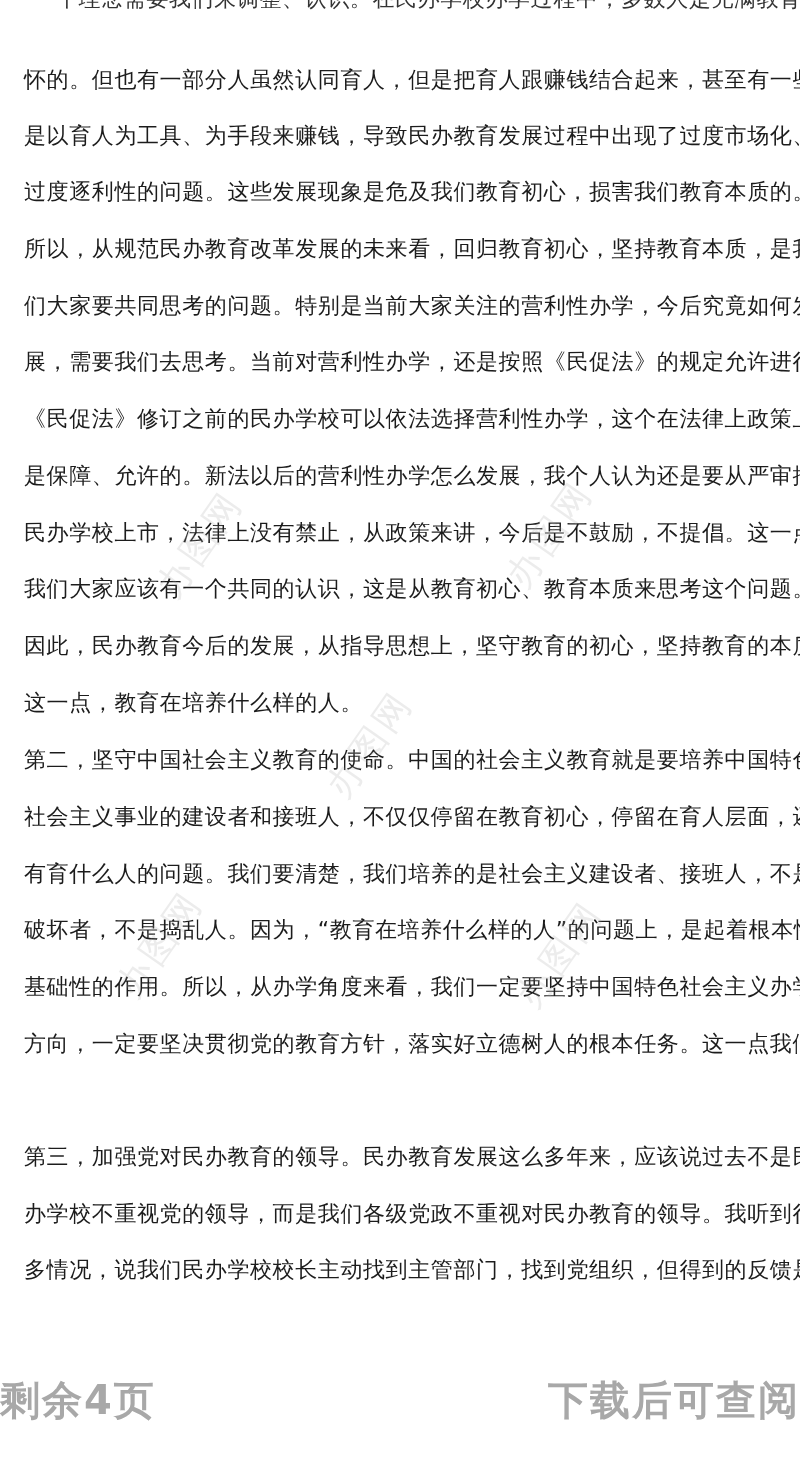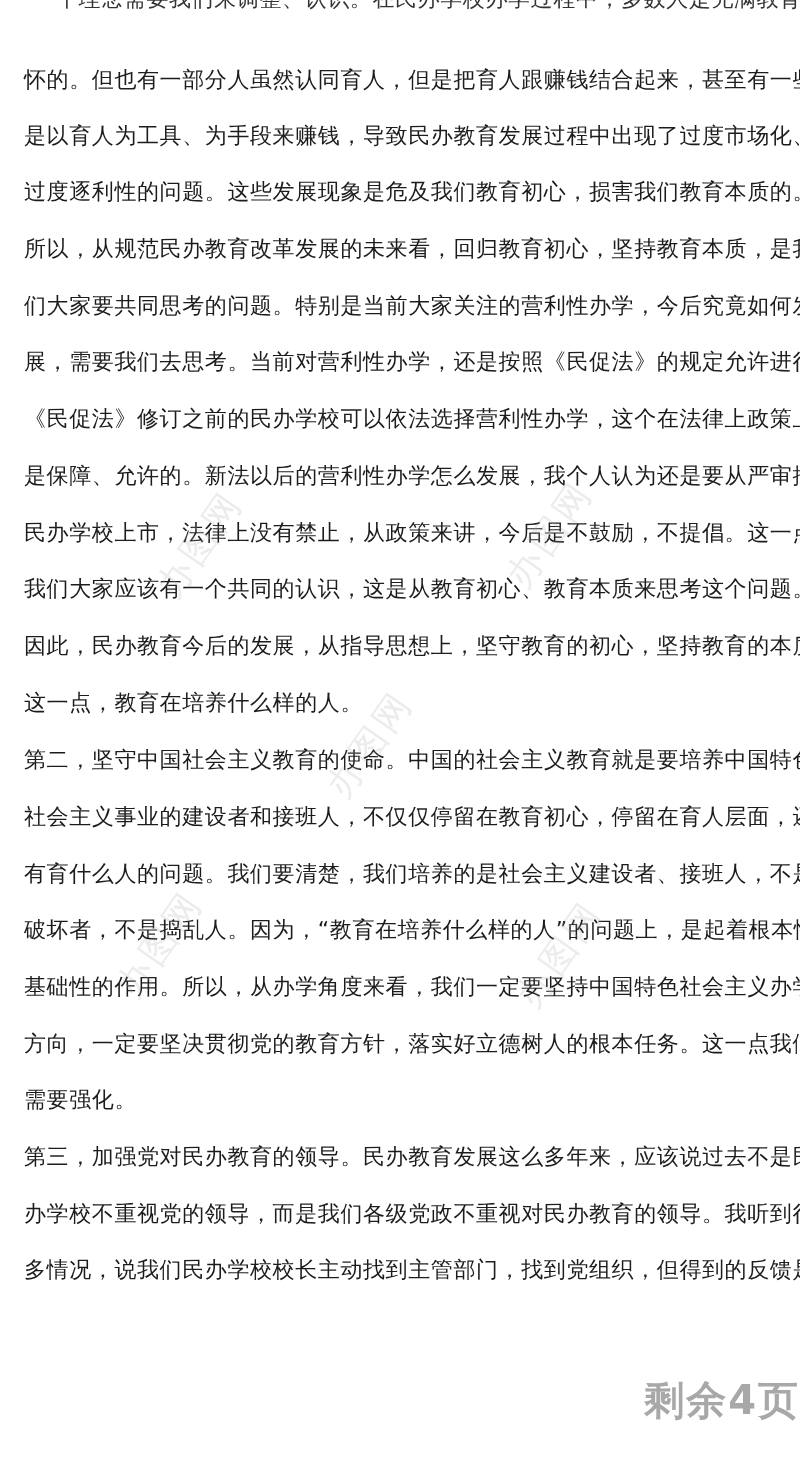--- a/index.html
+++ b/index.html
@@ -48,21 +48,21 @@
       letter-spacing: 4px;
       font-weight: normal;
     }
     .footer-banner {
       position: absolute;
       left: 0;
       top: 1370px;
       width: 800px;
       height: 60px;
       display: flex;
-      justify-content: flex-end;
+      justify-content: space-between;
       align-items: center;
       gap: 48px;
     }
     .footer-banner span {
       font-size: 40px;
       font-weight: bold;
       color: #a8a8a8;
       letter-spacing: 2px;
       font-family: "DejaVu Sans", "Liberation Sans", sans-serif;
     }
@@ -85,28 +85,28 @@
   <div class="line" style="top:518px">民办学校上市，法律上没有禁止，从政策来讲，今后是不鼓励，不提倡。这一点，</div>
   <div class="line" style="top:574px">我们大家应该有一个共同的认识，这是从教育初心、教育本质来思考这个问题。</div>
   <div class="line" style="top:631px">因此，民办教育今后的发展，从指导思想上，坚守教育的初心，坚持教育的本质</div>
   <div class="line" style="top:688px">这一点，教育在培养什么样的人。</div>
   <div class="line" style="top:745px">第二，坚守中国社会主义教育的使命。中国的社会主义教育就是要培养中国特色</div>
   <div class="line" style="top:802px">社会主义事业的建设者和接班人，不仅仅停留在教育初心，停留在育人层面，还</div>
   <div class="line" style="top:859px">有育什么人的问题。我们要清楚，我们培养的是社会主义建设者、接班人，不是</div>
   <div class="line" style="top:915px">破坏者，不是捣乱人。因为，“教育在培养什么样的人”的问题上，是起着根本性、</div>
   <div class="line" style="top:972px">基础性的作用。所以，从办学角度来看，我们一定要坚持中国特色社会主义办学</div>
   <div class="line" style="top:1029px">方向，一定要坚决贯彻党的教育方针，落实好立德树人的根本任务。这一点我们</div>
-  <div class="line" style="top:1085px">需要强化。</div>
   <div class="line" style="top:1142px">第三，加强党对民办教育的领导。民办教育发展这么多年来，应该说过去不是民</div>
   <div class="line" style="top:1199px">办学校不重视党的领导，而是我们各级党政不重视对民办教育的领导。我听到很</div>
   <div class="line" style="top:1255px">多情况，说我们民办学校校长主动找到主管部门，找到党组织，但得到的反馈是</div>
 
   <div class="watermark" style="left:140px; top:520px;">办图网</div>
   <div class="watermark" style="left:490px; top:510px;">办图网</div>
   <div class="watermark" style="left:310px; top:720px;">办图网</div>
   <div class="watermark" style="left:100px; top:920px;">办图网</div>
   <div class="watermark" style="left:500px; top:930px;">办图网</div>
 
   <div class="footer-banner">
     <span>剩余4页</span>
+    <span>下载后可查阅</span>
   </div>
 
 </div>
 
 </body></html>

